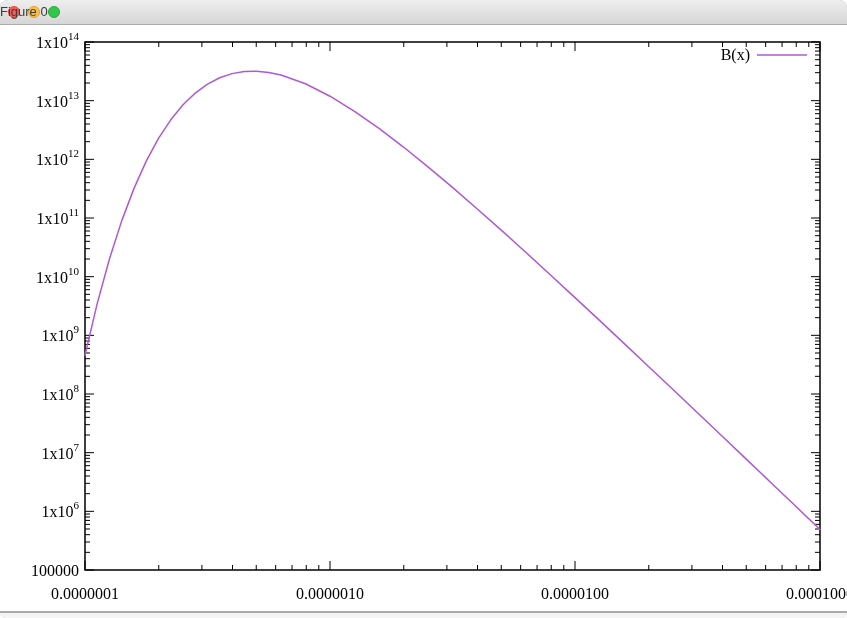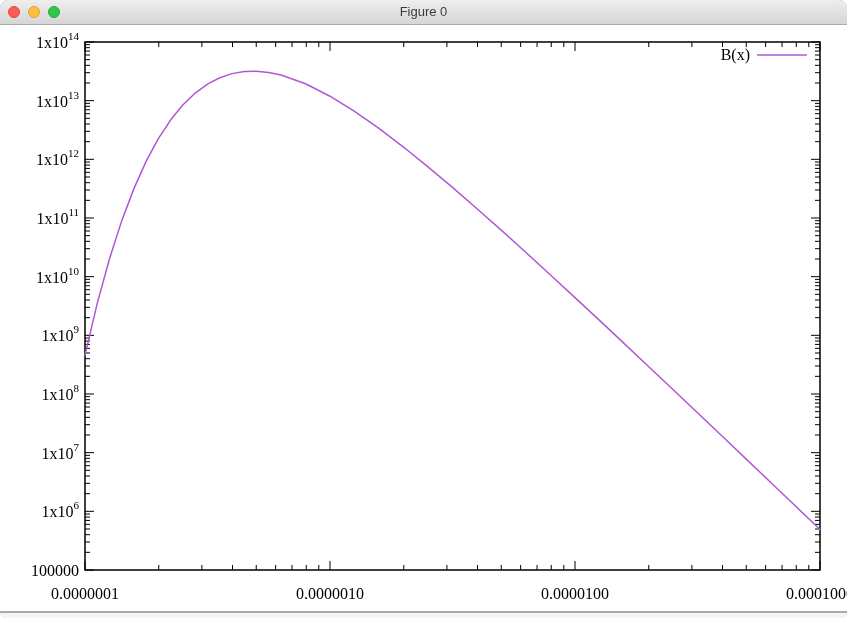--- a/index.html
+++ b/index.html
@@ -11,21 +11,21 @@
   }
   .titlebar{
     position:absolute;left:0;top:0;width:847px;height:24px;
     background:linear-gradient(#eeeeee,#d6d6d6);
     border-bottom:1px solid #ababab;
     border-radius:8px 8px 0 0;
     z-index:3;
   }
   .title{
     position:absolute;left:0;right:0;top:0;height:24px;line-height:24px;
-    text-align:center;font-size:13px;color:#3d3d3d;
+    text-align:left;font-size:13px;color:#3d3d3d;
   }
   .lights{position:absolute;left:8px;top:6px;display:flex;gap:8px;}
   .light{width:12px;height:12px;border-radius:50%;box-sizing:border-box;}
   .light.close{background:#fc5b57;border:1px solid #dd4a43;}
   .light.min{background:#fdbe42;border:1px solid #dba138;}
   .light.max{background:#33c748;border:1px solid #2aa63c;}
   .content{position:absolute;left:0;top:24px;width:847px;height:588px;background:#ffffff;z-index:1;}
   svg text{font-family:"Liberation Serif","DejaVu Serif",serif;fill:#000000;}
   .bottom-line{position:absolute;left:0;top:611px;width:847px;height:2px;background:#a9a9a9;z-index:2;}
   .bottom-pad{position:absolute;left:0;top:613px;width:847px;height:5px;background:#f5f5f5;z-index:2;}

